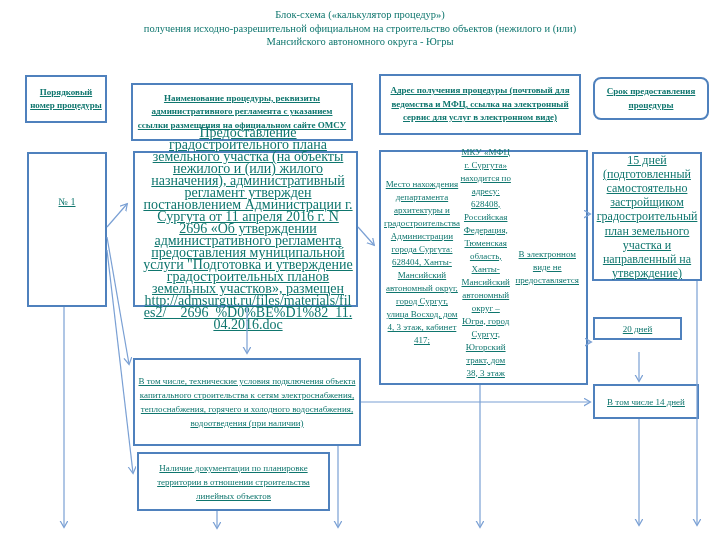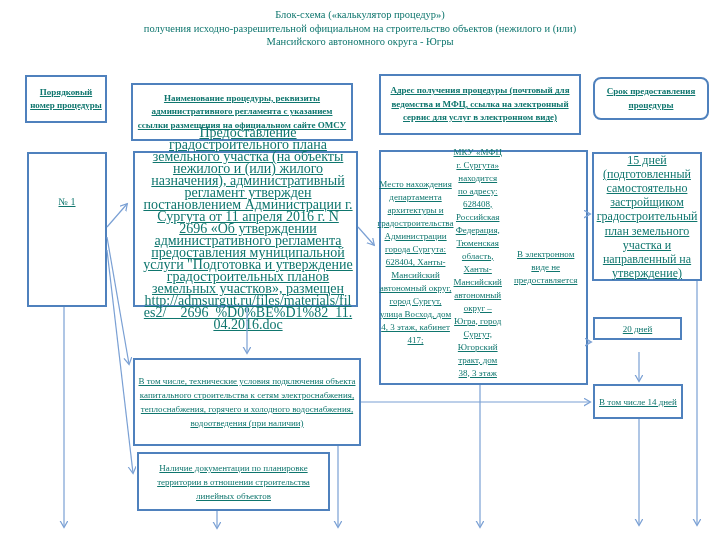--- a/index.html
+++ b/index.html
@@ -10,21 +10,21 @@
   .node{position:absolute;border:2px solid #4f81bd;background:#fff;box-sizing:border-box;
         display:flex;align-items:center;justify-content:center;text-align:center;
         font-size:9px;line-height:12px;padding:2px 3px;text-decoration:underline;}
   .hdr{font-weight:bold;line-height:13.5px;}
   .alignTop{align-items:flex-start;}
   #box-number{padding-top:42px;font-size:10px;}
   #box-procedure{line-height:12px;font-size:14px;padding-left:8px;}
   #box-procedure .url{word-break:break-all;}
   #box-address{line-height:13px;}
   #box-address p{margin:0 0 10px 0;}
-  #box-address p:last-child{margin:12px;}
+  #box-address p:last-child{margin:4px;}
   #box-term15{line-height:14.2px;font-size:12px;}
   #box-tech,#box-docs{line-height:14px;}
   svg.wires{position:absolute;left:0;top:0;pointer-events:none;}
   .wire{stroke:#7aa0d4;stroke-width:1.2;fill:none;}
 </style>
 </head>
 <body>
 
 <div id="page">
 
@@ -62,21 +62,21 @@
     <p>МКУ «МФЦ г. Сургута» находится по адресу:  628408, Российская Федерация, Тюменская область, Ханты-Мансийский автономный округ – Югра, город Сургут, Югорский тракт, дом 38, 3 этаж</p>
     <p>В электронном виде не предоставляется</p>
   </div>
 
   <div class="node" id="box-term15" style="left:592px;top:152px;width:110px;height:129px;">
     <span>15 дней (подготовленный самостоятельно застройщиком градостроительный план земельного участка и направленный на утверждение)</span>
   </div>
   <div class="node" id="box-term20" style="left:593px;top:317px;width:89px;height:23px;">
     <span>20 дней</span>
   </div>
-  <div class="node" id="box-term14" style="left:593px;top:384px;width:90px;height:35px;">
+  <div class="node" id="box-term14" style="left:593px;top:384px;width:106px;height:35px;">
     <span>В том числе 14 дней</span>
   </div>
 
   <div class="node" id="box-tech" style="left:133px;top:358px;width:228px;height:88px;">
     <span>В том числе, технические условия подключения объекта капитального строительства к сетям электроснабжения, теплоснабжения, горячего и холодного водоснабжения, водоотведения (при наличии)</span>
   </div>
   <div class="node" id="box-docs" style="left:137px;top:452px;width:193px;height:59px;">
     <span>Наличие документации по планировке территории в отношении строительства линейных объектов</span>
   </div>
 

